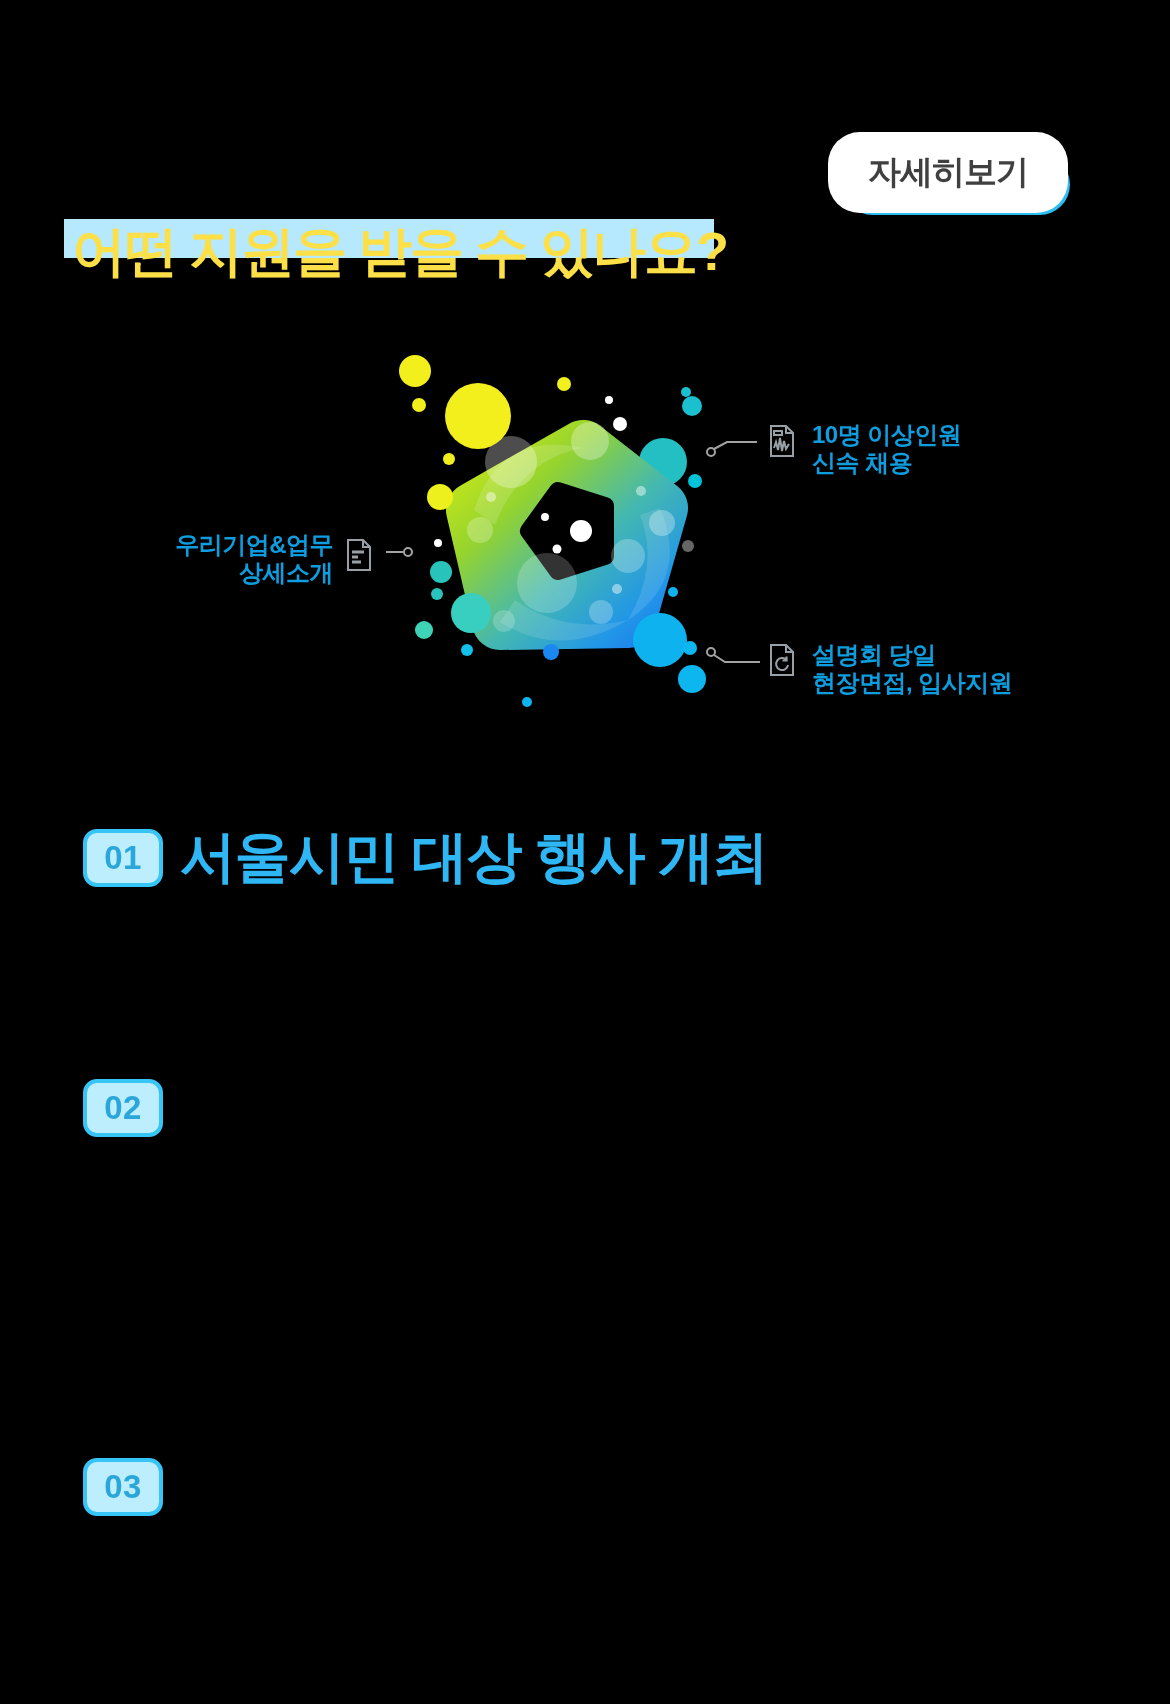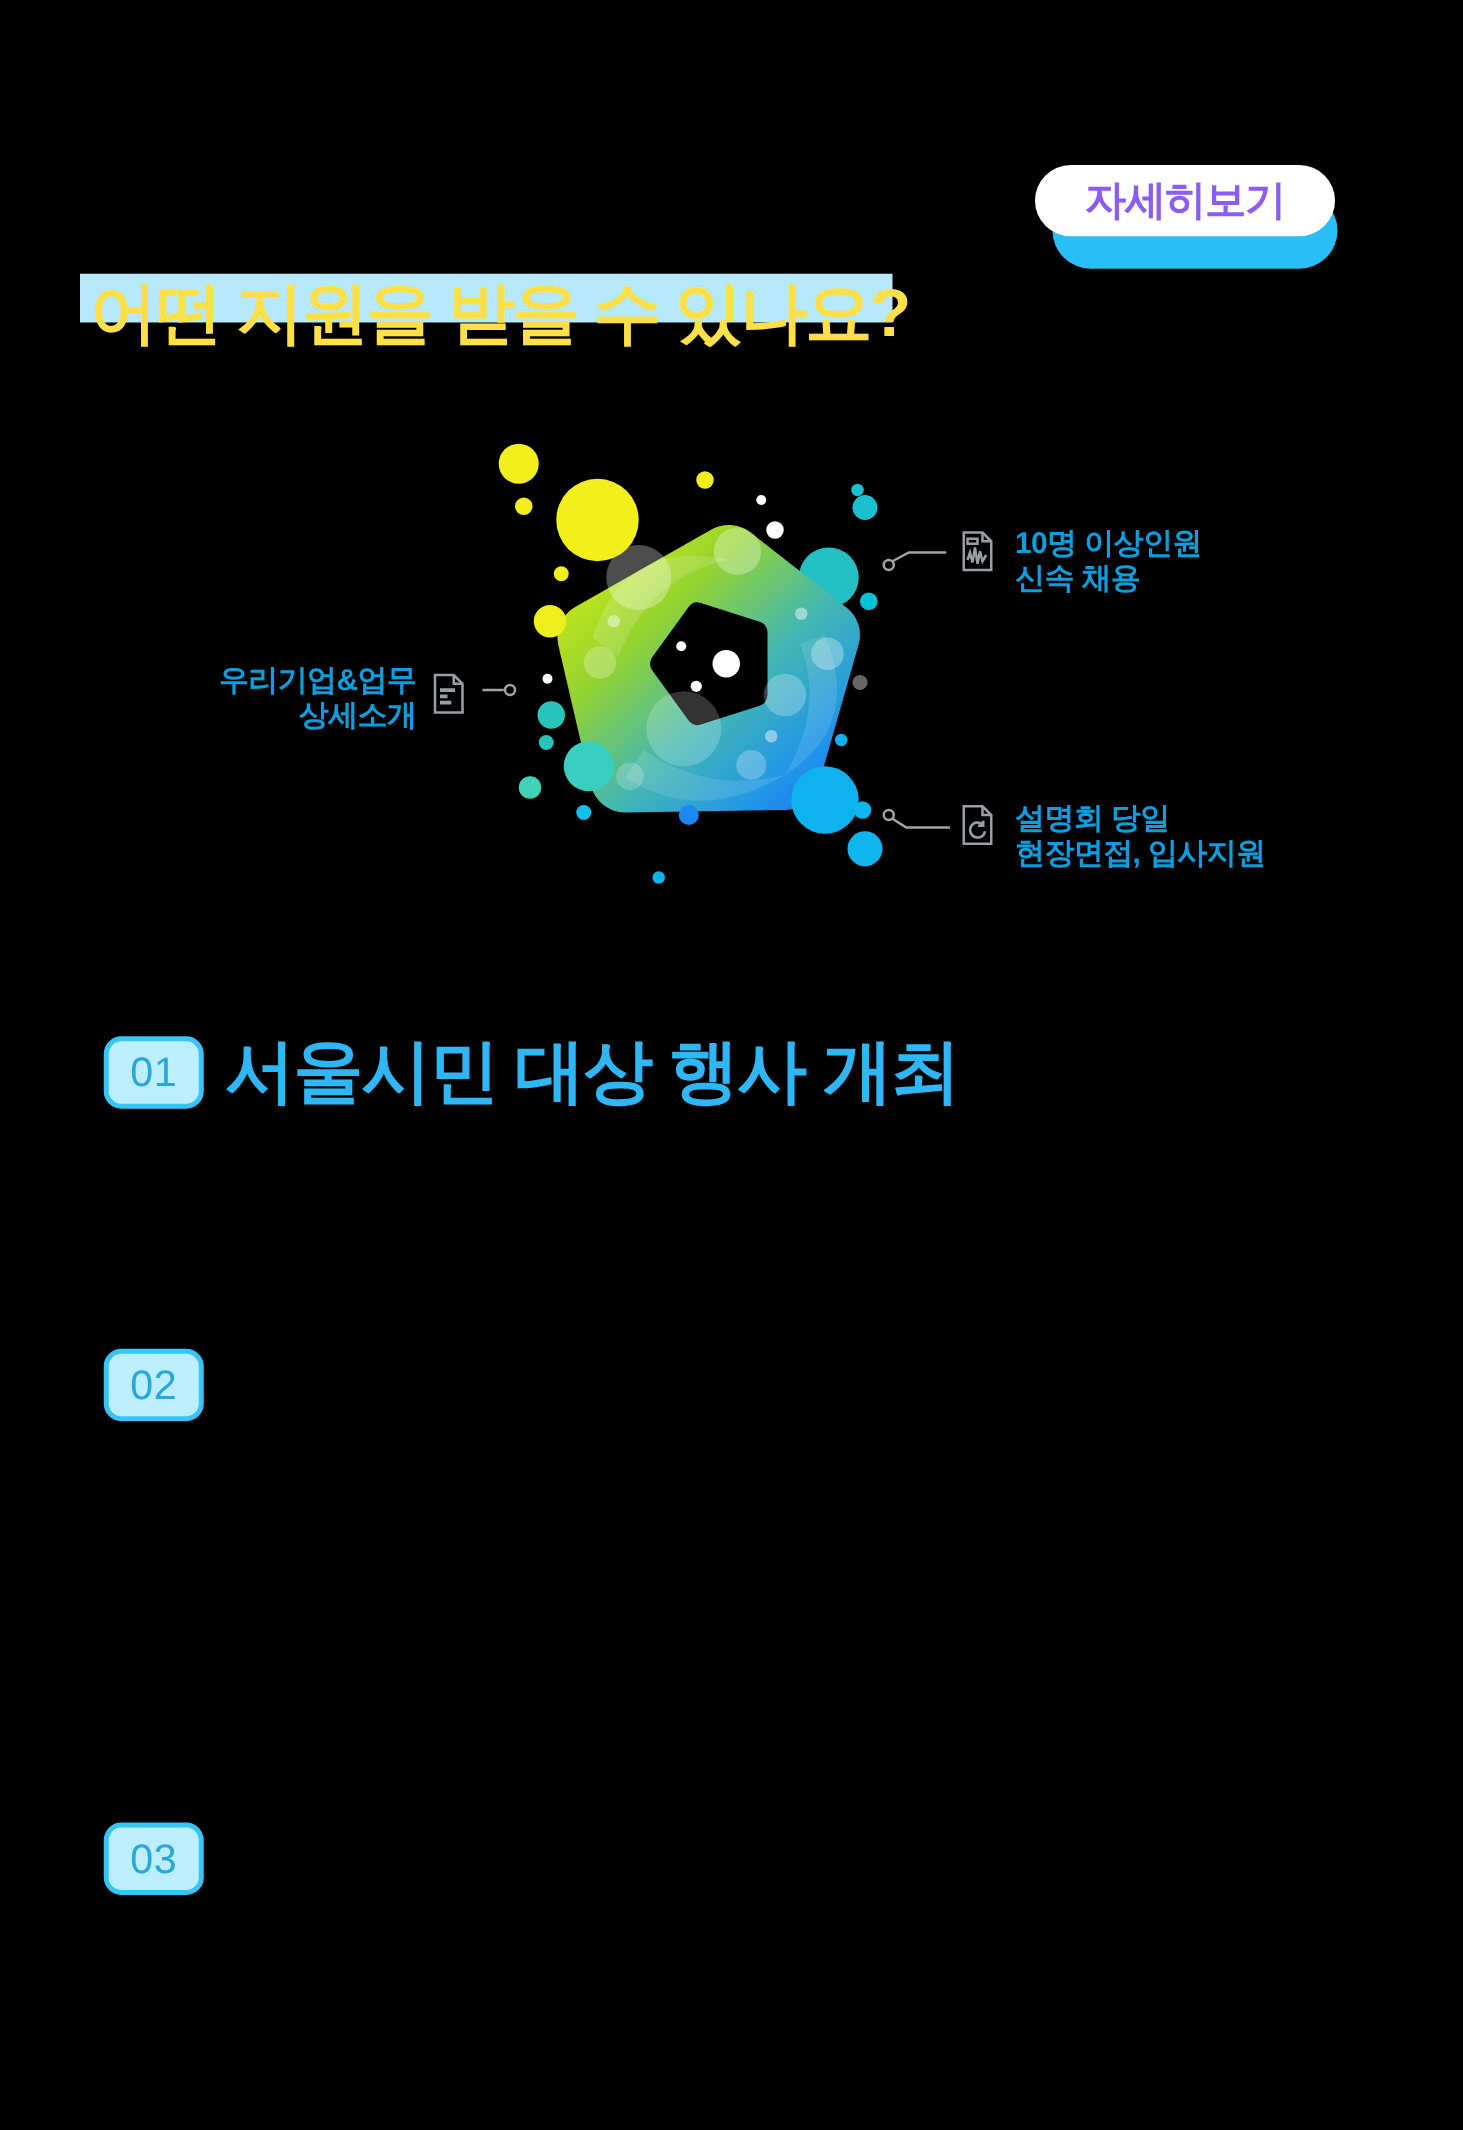--- a/index.html
+++ b/index.html
@@ -4,38 +4,38 @@
 <style>
   html,body{margin:0;padding:0;}
   body{
     width:1170px;height:1704px;position:relative;overflow:hidden;
     background:#000000;
     font-family:"Liberation Sans", sans-serif;
   }
   
   .btn-wrap{position:absolute;left:828px;top:132px;width:252px;height:85px;cursor:pointer;}
   .btn-shadow{position:absolute;left:14px;top:22px;width:228px;height:61px;border-radius:32px;background:#2abef5;}
-  .btn-face{position:absolute;left:0;top:0;width:240px;height:57px;border-radius:32px;background:#ffffff;
+  .btn-face{position:absolute;left:0;top:0;width:240px;height:81px;border-radius:32px;background:#ffffff;
     display:flex;align-items:center;justify-content:center;
-    font-size:33px;font-weight:800;color:#8b5cf6;letter-spacing:-1px;text-align:right;}
+    font-size:33px;font-weight:800;color:#404040;letter-spacing:-1px;text-align:right;}
   
   .heading-band{position:absolute;left:64px;top:219px;width:650px;height:39px;background:#b6e9fd;z-index:1;}
   .heading-text{position:absolute;left:72px;top:186px;width:720px;z-index:2;
     font-size:54px;font-weight:900;color:#fde047;letter-spacing:-2px;line-height:1.1;white-space:nowrap;}
   
   .logo-svg{position:absolute;left:0;top:0;width:1170px;height:1704px;pointer-events:none;z-index:1;}
   .callout{position:absolute;z-index:3;font-size:24px;font-weight:700;color:#0e9ddf;
     line-height:28px;letter-spacing:-0.5px;white-space:nowrap;}
   .callout.right-align{text-align:right;}
   .callout-icon{position:absolute;z-index:3;width:26px;height:34px;}
   
   .row{position:absolute;left:83px;display:flex;align-items:center;gap:17px;z-index:2;}
   .badge{width:72px;height:50px;border:4px solid #37c4f6;background:#bceefe;border-radius:14px;
     display:flex;align-items:center;justify-content:center;
-    font-size:33px;font-weight:400;color:#2aa6da;letter-spacing:0.5px;}
+    font-size:33px;font-weight:700;color:#2aa6da;letter-spacing:0.5px;}
   .row-title{font-size:56px;font-weight:900;color:#2eb7f4;letter-spacing:-1.5px;white-space:nowrap;}
 </style>
 </head>
 <body>
 
 <div class="btn-wrap">
   <div class="btn-shadow"></div>
   <div class="btn-face">
     <span>자세히보기</span>
   </div>

